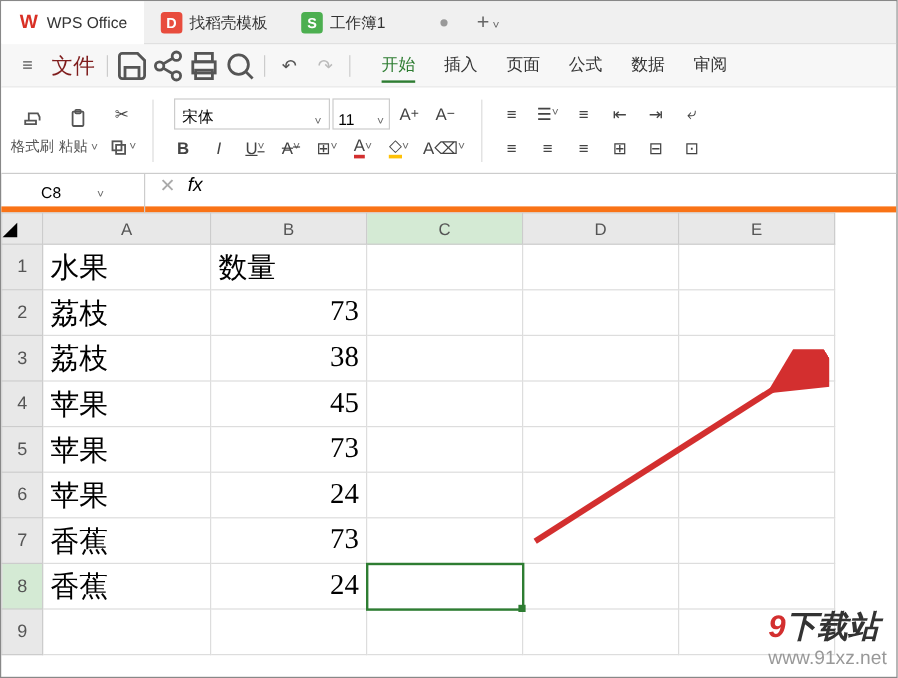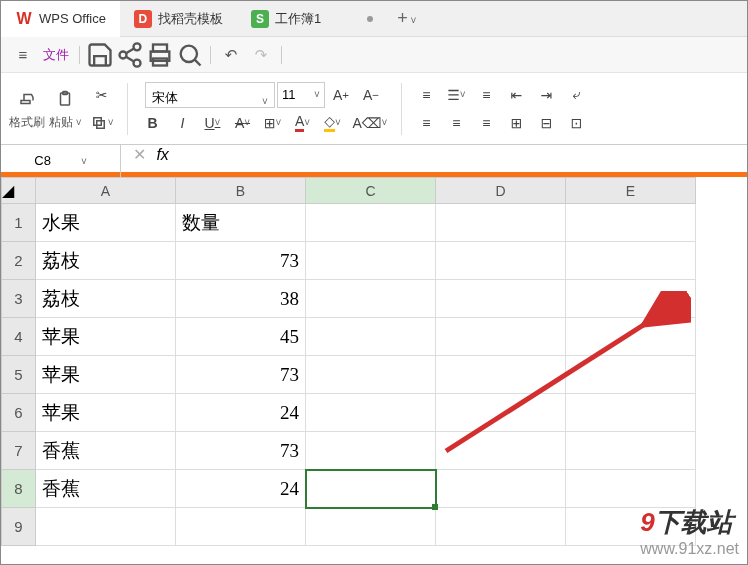--- a/index.html
+++ b/index.html
@@ -8,47 +8,47 @@
 .tab{display:flex;align-items:center;gap:6px;padding:0 14px;height:36px;font-size:13px;color:#333;}
 .tab.active{background:#fff;}
 .tab-icon{width:18px;height:18px;display:flex;align-items:center;justify-content:center;font-weight:bold;font-size:12px;border-radius:3px;}
 .tab-icon.w{color:#d93025;font-size:16px;}
 .tab-icon.d{background:#e84c3d;color:#fff;}
 .tab-icon.s{background:#4caf50;color:#fff;}
 .tab-dot{width:6px;height:6px;border-radius:50%;background:#999;margin-left:40px;}
 .tab-add{padding:0 10px;color:#666;font-size:18px;}
 .menubar{display:flex;align-items:center;height:36px;background:#f7f7f7;gap:2px;padding:0 8px;border-bottom:1px solid #e5e5e5;}
 .menu-icon{width:28px;height:28px;display:flex;align-items:center;justify-content:center;color:#555;font-size:15px;cursor:pointer;}
-.menu-text{font-size:13px;color:#a21caf;padding:0 4px;}
+.menu-text{font-size:18px;color:#7f1d1d;padding:0 4px;}
 .menu-sep{width:1px;height:18px;background:#ccc;margin:0 4px;}
 .ribbon-tabs{display:flex;gap:24px;margin-left:20px;}
 .ribbon-tab{font-size:14px;color:#333;padding:4px 0;cursor:pointer;}
 .ribbon-tab.active{color:#2e7d32;border-bottom:2px solid #2e7d32;}
 .toolbar{display:flex;align-items:center;height:72px;background:#fff;border-bottom:1px solid #ccc;padding:4px 8px;gap:4px;}
 .tool-group{display:flex;flex-direction:column;align-items:center;gap:2px;}
 .tool-row{display:flex;align-items:center;gap:2px;}
 .tool-btn{min-width:28px;height:26px;display:flex;align-items:center;justify-content:center;color:#444;font-size:14px;cursor:pointer;padding:0 4px;}
 .tool-btn svg{width:18px;height:18px;}
 .tool-label{font-size:12px;color:#555;}
 .sep{width:1px;height:52px;background:#ddd;margin:0 6px;}
 .font-select{width:130px;height:26px;border:1px solid #ccc;font-size:13px;padding:0 6px;display:flex;align-items:flex-end;justify-content:space-between;}
-.size-select{width:48px;height:26px;border:1px solid #ccc;font-size:13px;padding:0 4px;display:flex;align-items:center;justify-content:space-between;}
+.size-select{width:48px;height:26px;border:1px solid #ccc;font-size:13px;padding:0 4px;display:flex;align-items:flex-end;justify-content:space-between;}
 .chev{font-size:10px;color:#666;}
 .namebox{display:flex;align-items:flex-start;height:32px;border-bottom:5px solid #f97316;}
 .cell-name{width:120px;text-align:center;font-size:13px;border-right:1px solid #ccc;height:32px;line-height:32px;}
 .cell-name .chev{margin-left:30px;}
 .fx-area{display:flex;align-items:center;gap:10px;padding:0 12px;}
 .grid-wrap{position:relative;}
 table{border-collapse:collapse;table-layout:fixed;}
 .corner{width:34px;height:26px;background:#e8e8e8;border:1px solid #ccc;}
 .col-head{background:#e8e8e8;border:1px solid #ccc;text-align:center;font-size:14px;color:#555;height:26px;}
 .col-head.sel{background:#d4ead4;}
 .row-head{width:34px;background:#e8e8e8;border:1px solid #ccc;text-align:center;font-size:15px;color:#555;}
 .row-head.sel{background:#d4ead4;}
-td.cell{border:1px solid #ddd;font-size:19px;padding:2px 6px;height:38px;min-width:130px;font-family:SimSun,serif;}
+td.cell{border:1px solid #ddd;font-size:24px;padding:2px 6px;height:38px;min-width:130px;font-family:SimSun,serif;}
 td.cell.num{text-align:right;}
 td.cell.sel{outline:2px solid #2e7d32;outline-offset:-1px;}
 .sel-handle{position:absolute;width:6px;height:6px;background:#2e7d32;right:-3px;bottom:-3px;}
 .arrow-svg{position:absolute;top:290px;left:430px;pointer-events:none;}
 .watermark{position:absolute;bottom:6px;right:8px;font-size:26px;font-weight:bold;font-style:italic;color:#d32f2f;}
 .watermark .sub{font-size:16px;color:#999;font-style:normal;font-weight:normal;display:block;text-align:center;}
 .watermark .n{color:#333;}
 </style>
 </head>
 <body>
@@ -99,20 +99,28 @@
   <div class="menu-icon">
       <svg viewBox="0 0 24 24" fill="none" stroke="#555" stroke-width="2">
         <circle cx="11" cy="11" r="7"></circle>
         <line x1="21" y1="21" x2="16" y2="16"></line>
       </svg>
     </div>
   <div class="menu-sep"></div>
   <div class="menu-icon">↶</div>
   <div class="menu-icon" style="color:#bbb">↷</div>
   <div class="menu-sep"></div>
+  <div class="ribbon-tabs">
+    <div class="ribbon-tab active">开始</div>
+    <div class="ribbon-tab">插入</div>
+    <div class="ribbon-tab">页面</div>
+    <div class="ribbon-tab">公式</div>
+    <div class="ribbon-tab">数据</div>
+    <div class="ribbon-tab">审阅</div>
+  </div>
 </div>
 
 <div class="toolbar">
   <div class="tool-group">
     <div class="tool-btn">
         <svg viewBox="0 0 24 24" fill="none" stroke="#555" stroke-width="2">
           <path d="M4 14h12v4H4zM8 14V6h10l2 4v4"></path>
         </svg>
       </div>
     <div class="tool-label">格式刷</div>

